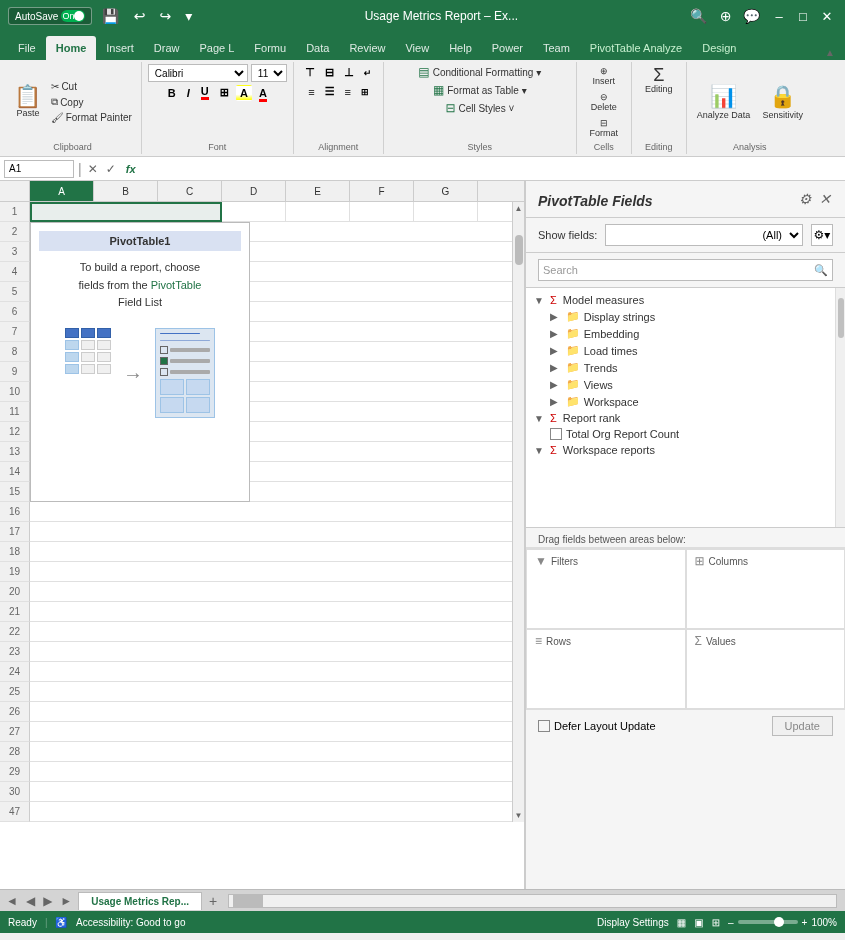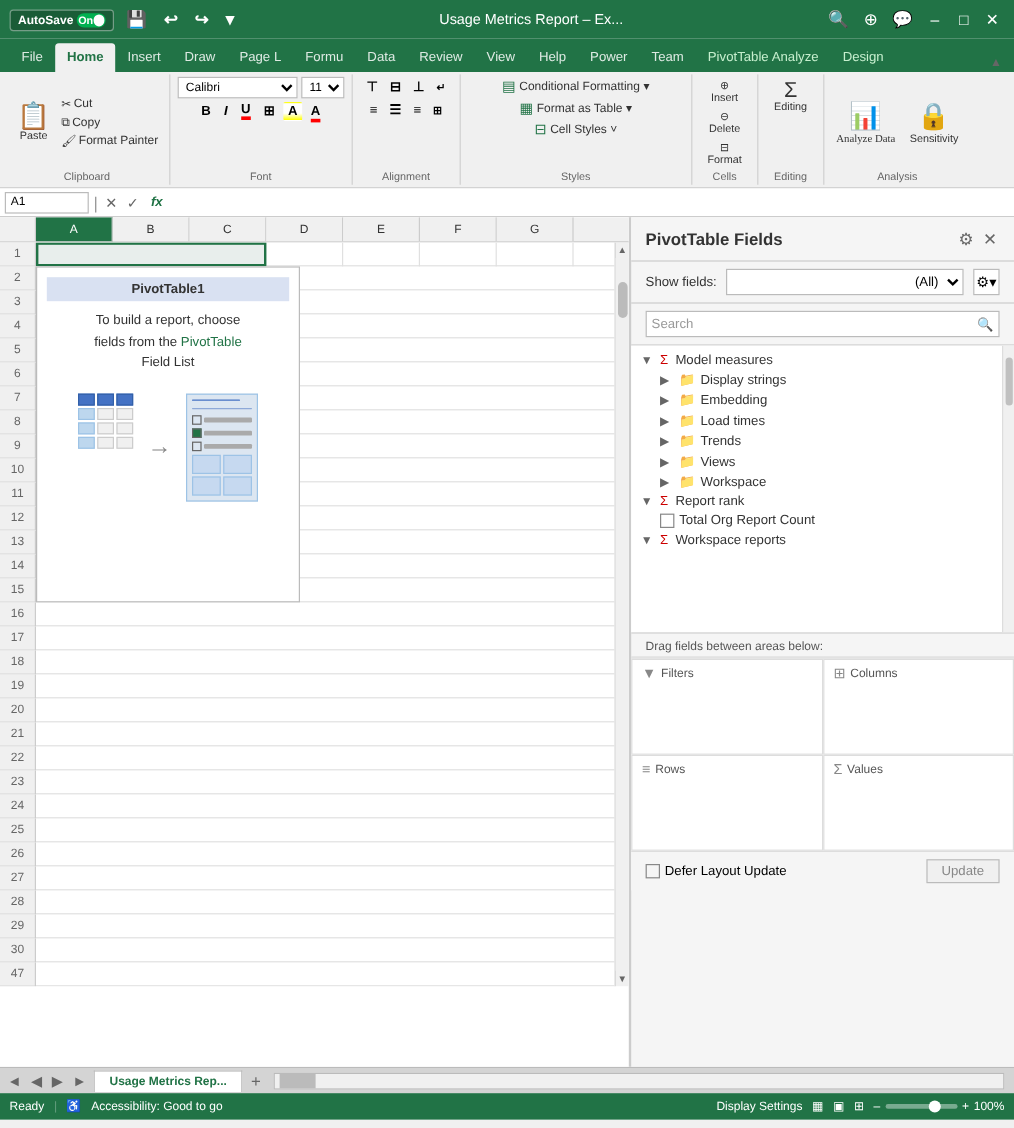--- a/index.html
+++ b/index.html
@@ -8,21 +8,21 @@
     
     .title-bar {
       background: #217346;
       color: white;
       height: 32px;
       display: flex;
       align-items: center;
       padding: 0 8px;
       justify-content: space-between;
     }
-    .title-bar-left { display: flex; align-items: flex-end; gap: 6px; font-weight: bold; }
+    .title-bar-left { display: flex; align-items: center; gap: 6px; }
     .title-bar-center { flex: 1; text-align: center; font-size: 12px; }
     .title-bar-right { display: flex; align-items: center; gap: 4px; }
     .title-btn { width: 20px; height: 20px; display: flex; align-items: center; justify-content: center; cursor: pointer; color: white; font-size: 13px; border-radius: 2px; }
     .autosave-btn { background: #1a5c37; border: 1px solid rgba(255,255,255,0.4); border-radius: 3px; padding: 2px 6px; font-size: 10px; color: white; display: flex; align-items: center; gap: 3px; cursor: pointer; }
     .toggle-on { background: #00b050; border-radius: 8px; width: 24px; height: 12px; display: inline-flex; align-items: center; padding: 1px; }
     .toggle-dot { background: white; border-radius: 50%; width: 10px; height: 10px; margin-left: auto; }
     .qs-btn { color: white; cursor: pointer; font-size: 14px; padding: 2px 4px; }
 
     
     .ribbon-tabs {
@@ -308,23 +308,24 @@
       width: 320px;
       background: #f5f5f5;
       border-left: 1px solid #ccc;
       display: flex;
       flex-direction: column;
     }
     .pivot-panel-header {
       background: #f5f5f5;
       padding: 8px 12px;
       display: flex;
-      align-items: center;
+      align-items: flex-end;
       justify-content: space-between;
       border-bottom: 1px solid #ccc;
+      font-style: italic;
     }
     .pivot-panel-title {
       font-size: 14px;
       font-weight: 600;
       color: #333;
     }
     .panel-controls { display: flex; gap: 4px; align-items: center; }
     .panel-btn { cursor: pointer; color: #666; font-size: 14px; padding: 2px; border-radius: 2px; }
 
     .show-fields-row {
@@ -684,21 +685,21 @@
     </div>
     <div class="ribbon-group-label">
       <span>Editing</span>
     </div>
   </div>
 
   <div class="ribbon-group" style="min-width:100px;">
     <div class="ribbon-group-content analysis-group-content">
       <div class="analysis-btn">
         <span style="font-size:22px;">📊</span>
-        <span style="font-size:9px;text-align:center;font-family:Liberation Serif, serif;">Analyze Data</span>
+        <span style="font-size:9px;text-align:center;">Analyze Data</span>
       </div>
       <div class="analysis-btn">
         <span style="font-size:22px;">🔒</span>
         <span style="font-size:9px;text-align:center;">Sensitivity</span>
       </div>
     </div>
     <div class="ribbon-group-label">Analysis</div>
   </div>
 </div>
 

